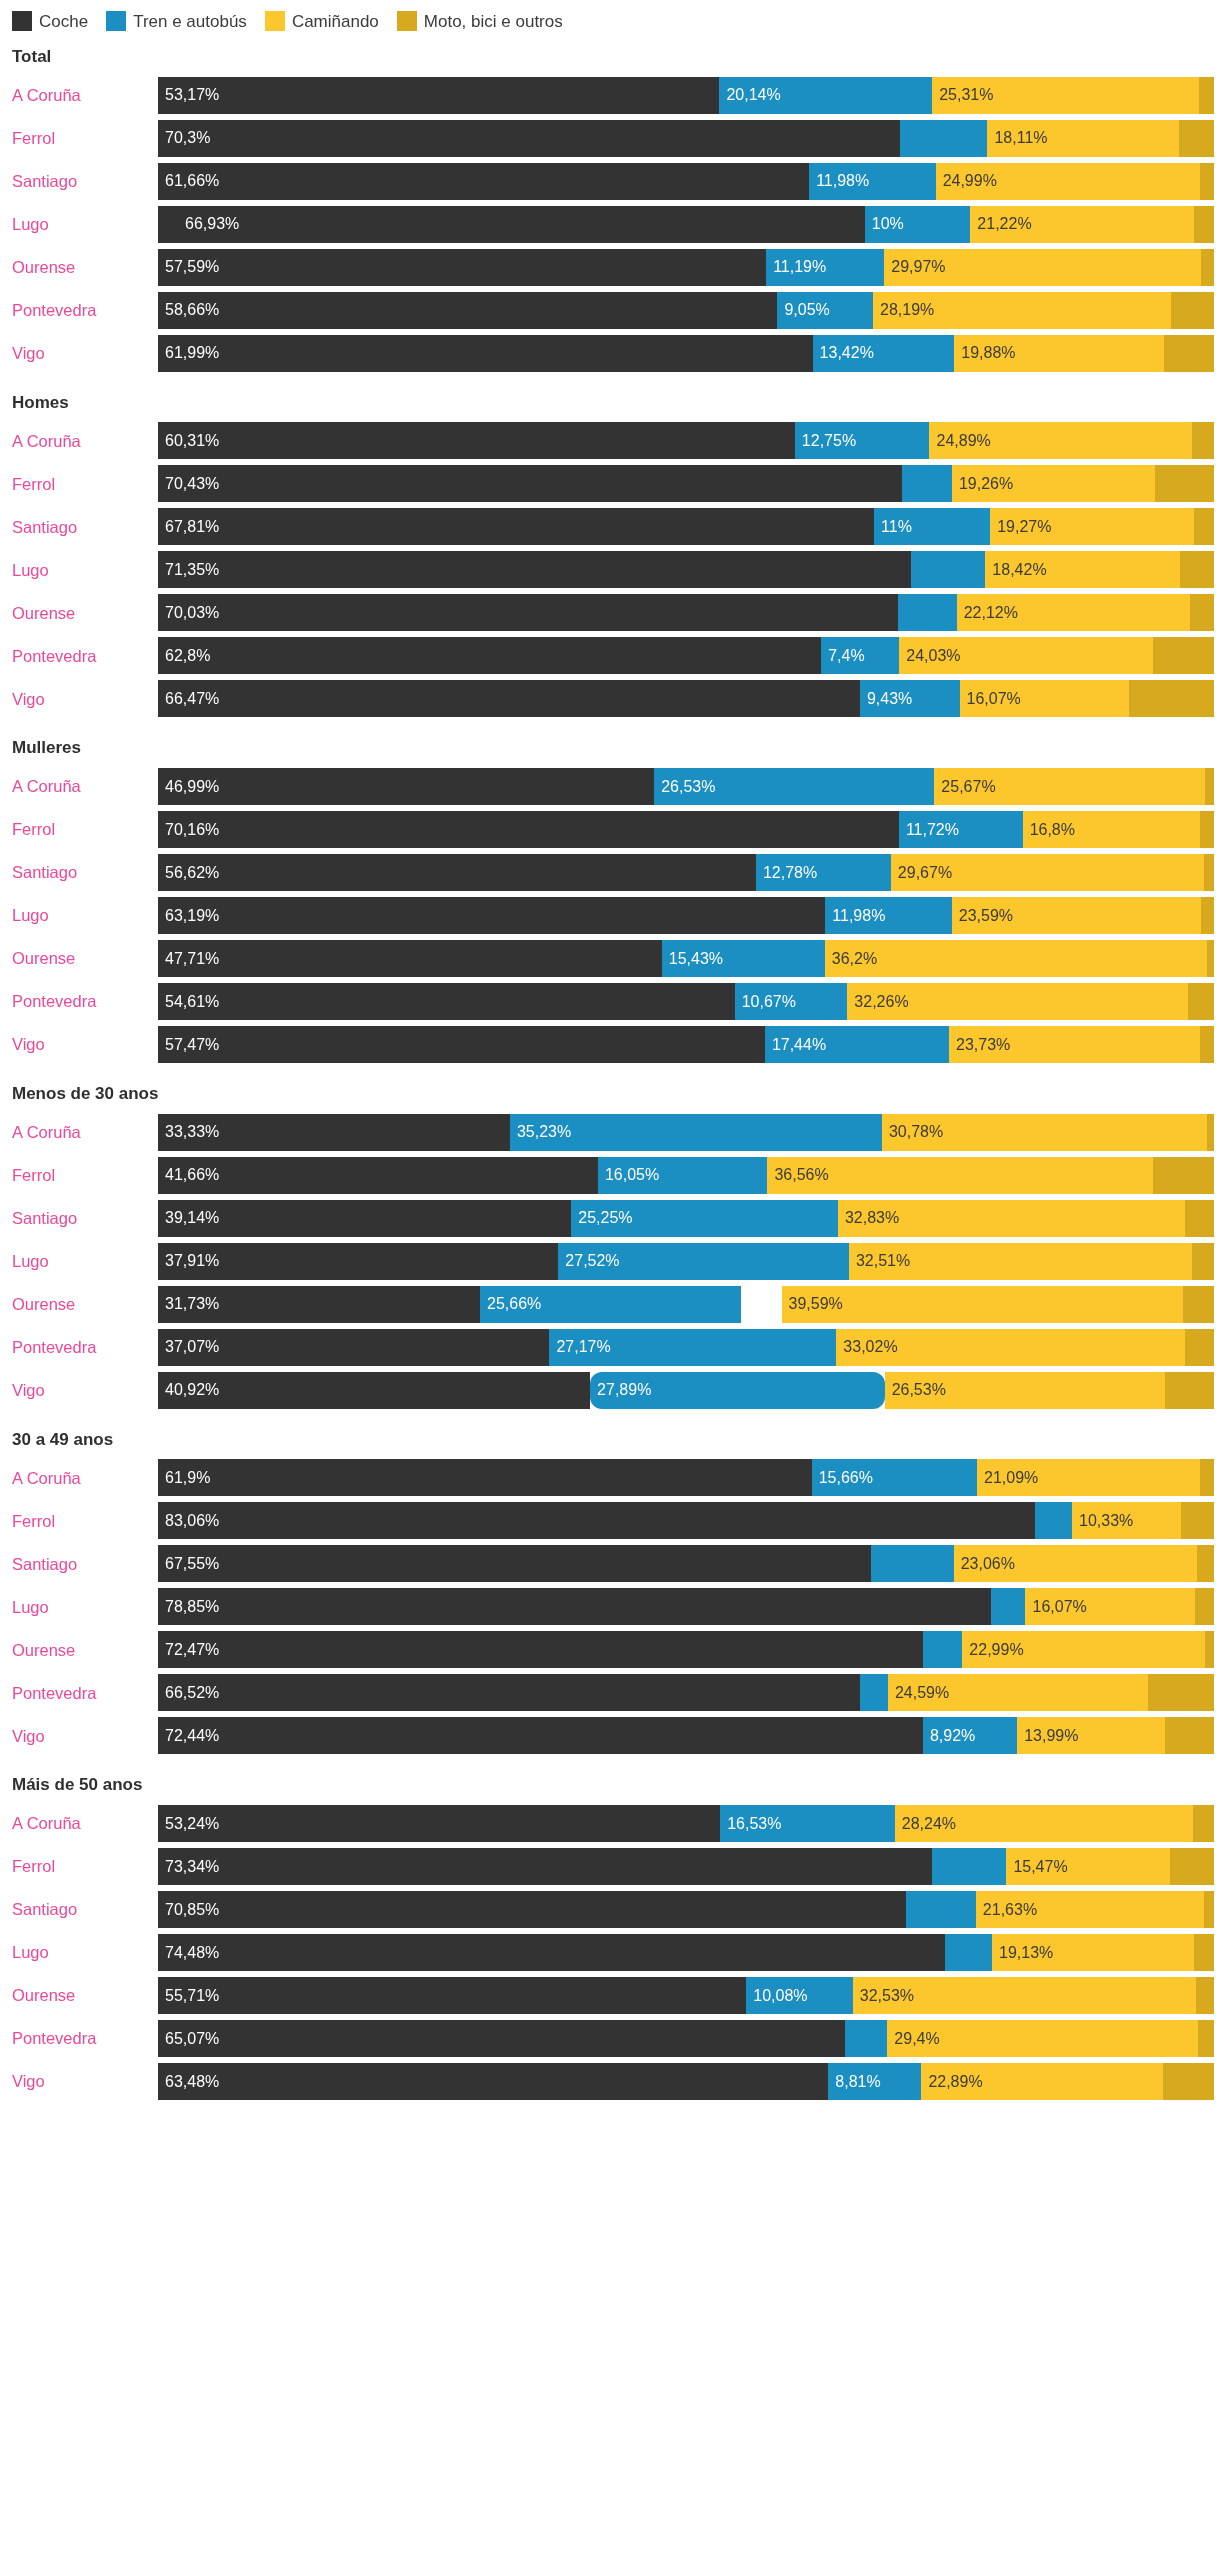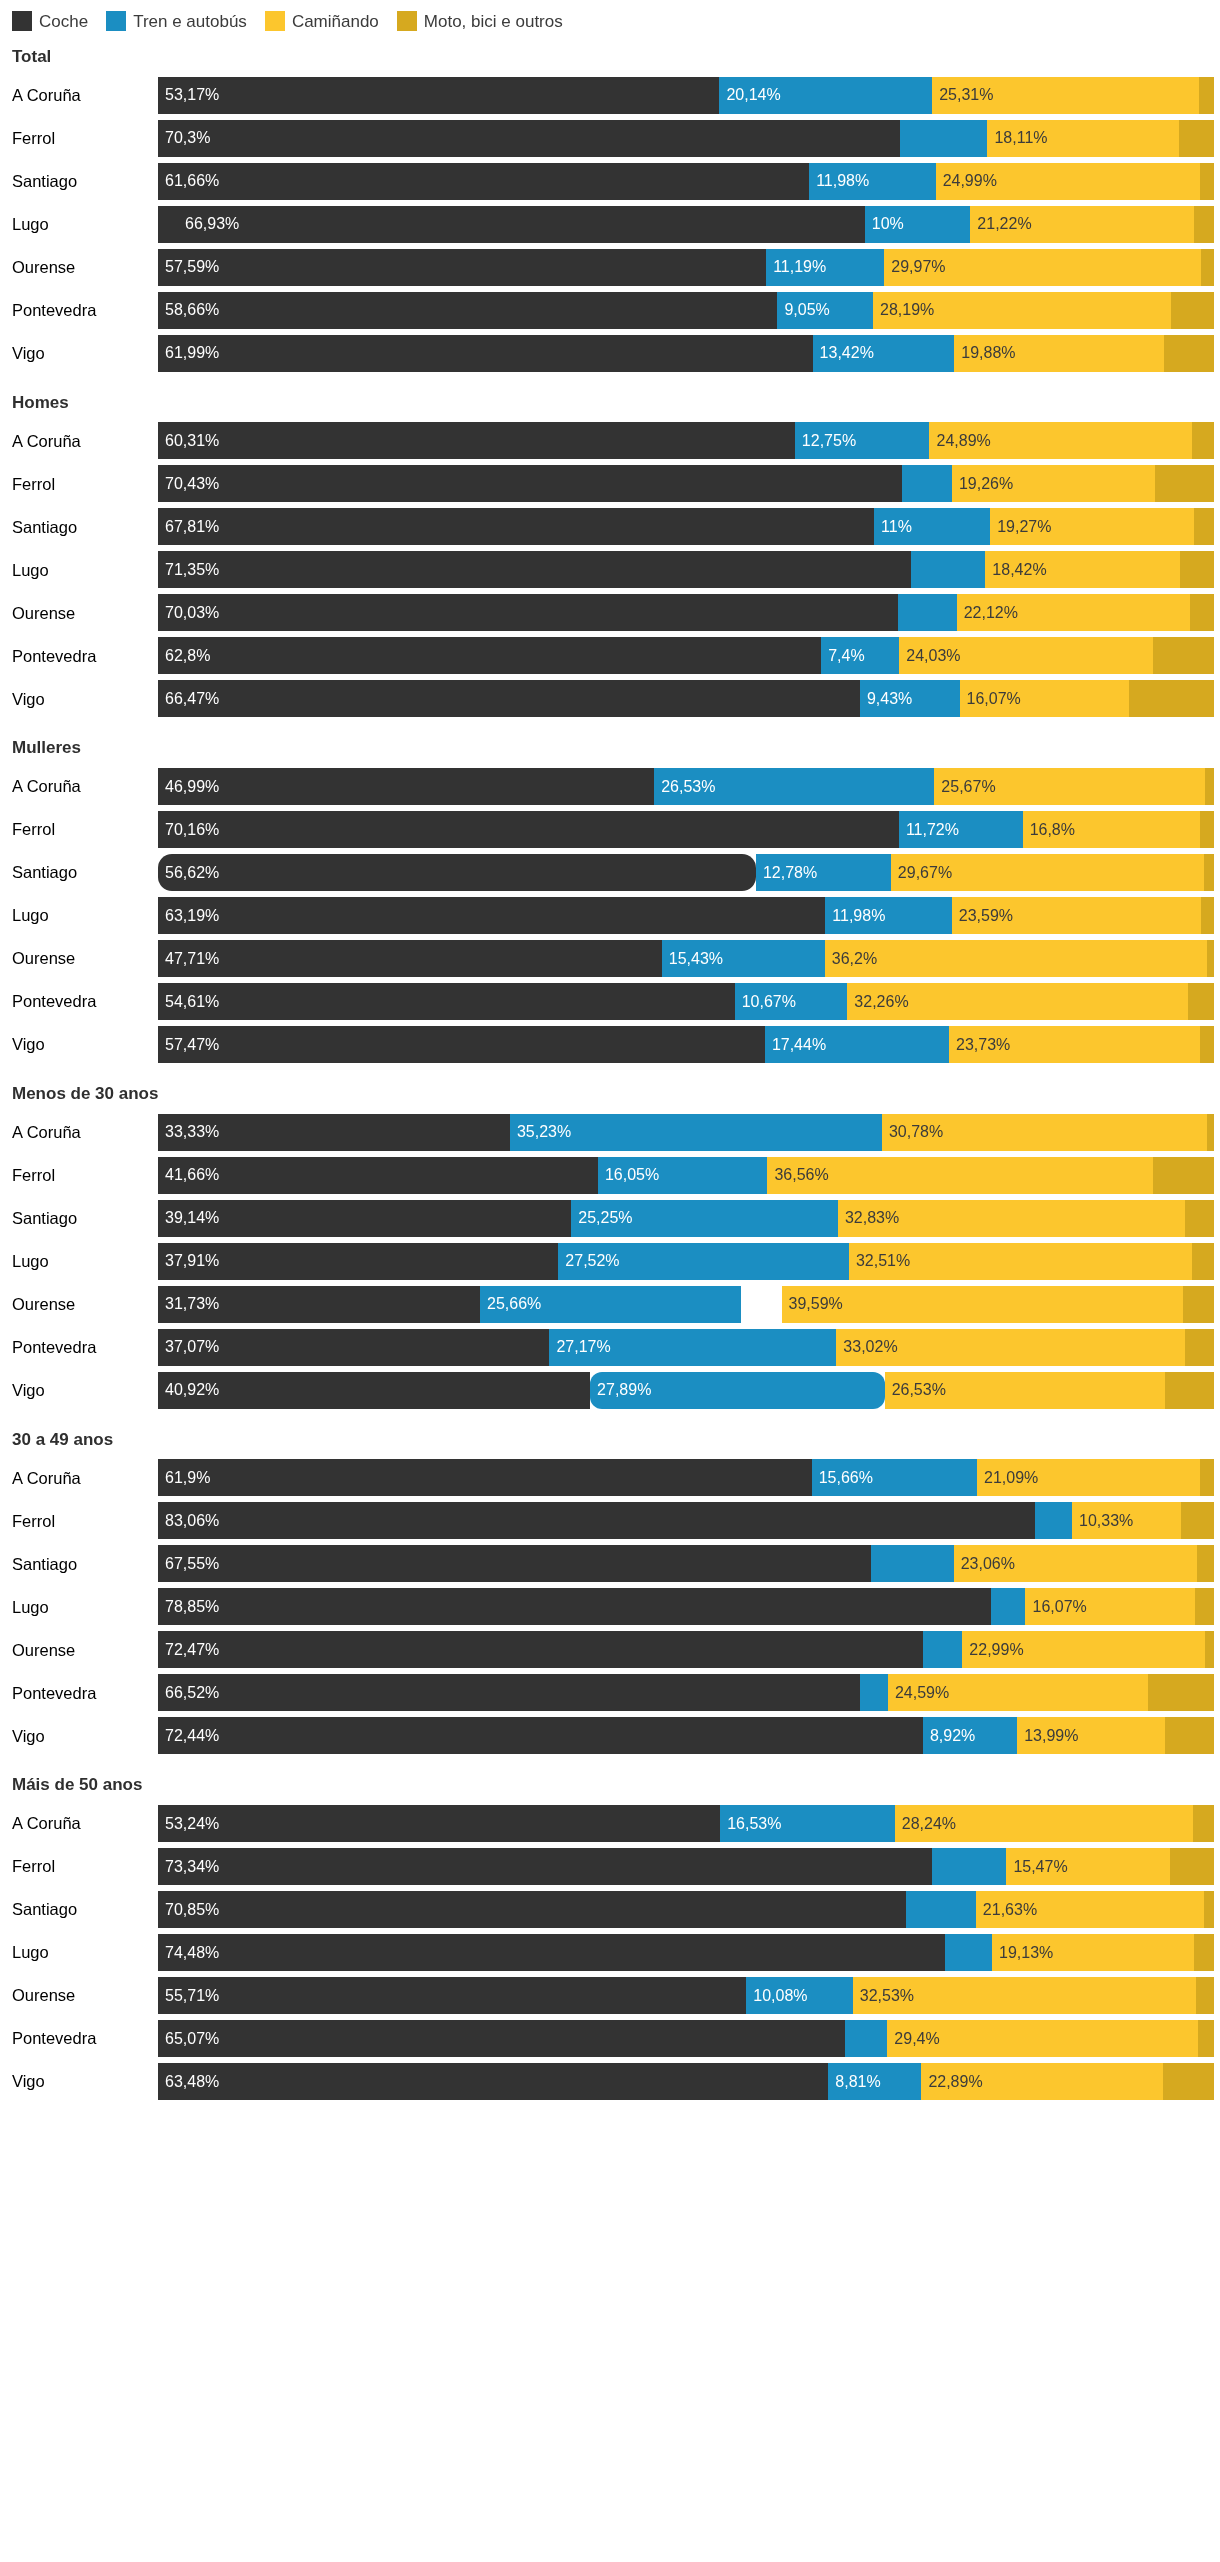--- a/index.html
+++ b/index.html
@@ -68,21 +68,21 @@
     margin-bottom: 6px;
   }
   .row:last-child { margin-bottom: 0; }
 
   .row-label {
     width: 152px;
     flex: 0 0 152px;
     padding-left: 6px;
     padding-right: 8px;
     font-size: 16.5px;
-    color: #000000;
+    color: #ec4899;
     white-space: nowrap;
     line-height: 1;
   }
 
   .bar {
     position: relative;
     flex: 1 1 auto;
     height: 37px;
     display: flex;
     overflow: hidden;
@@ -416,21 +416,21 @@
                 <span class="seg-label">16,8%</span>
               </div>
               <div class="seg other" style="width: 1.32%;">
                 <span class="seg-label"></span>
               </div>
             </div>
           </div>
           <div class="row">
             <div class="row-label">Santiago</div>
             <div class="bar">
-              <div class="seg car" style="width: 56.62%; border-radius: 14px;">
+              <div class="seg car" style="width: 56.62%;">
                 <span class="seg-label">56,62%</span>
               </div>
               <div class="seg transit" style="width: 12.78%;">
                 <span class="seg-label">12,78%</span>
               </div>
               <div class="seg walk" style="width: 29.67%;">
                 <span class="seg-label">29,67%</span>
               </div>
               <div class="seg other" style="width: 0.93%;">
                 <span class="seg-label"></span>

